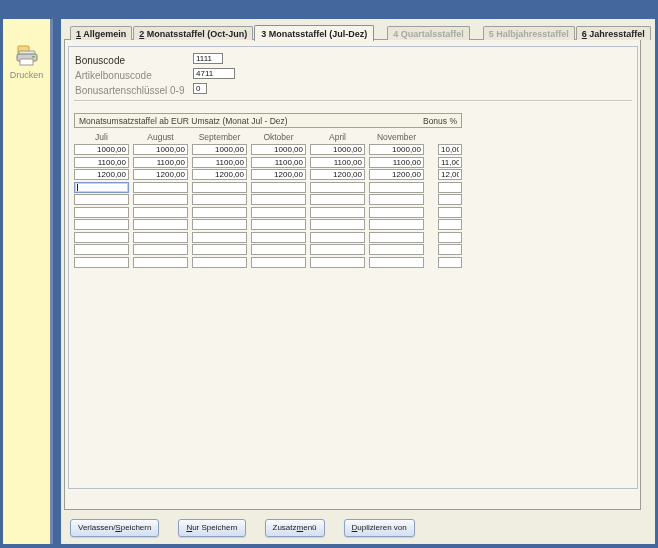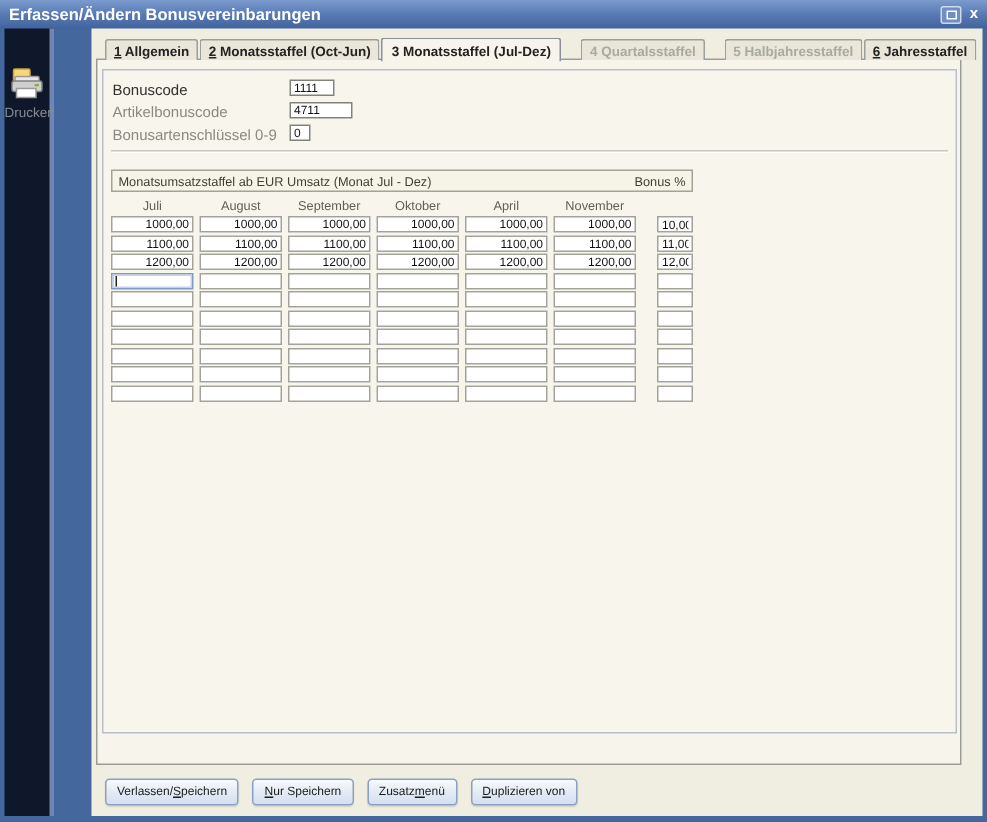--- a/index.html
+++ b/index.html
@@ -28,22 +28,22 @@
     border:1px solid #cdd9ec; border-radius:2px; position:relative;
   }
   .win-restore::after {
     content:""; position:absolute; left:3px; top:2px; width:5px; height:4px;
     border:1px solid #fff;
   }
   .win-close { color:#fff; font-size:10px; font-weight:bold; line-height:12px; }
 
   
   .sidebar {
-    position:absolute; top:19px; left:3px; width:33px; bottom:4px;
-    background:#0f172a; border-right:3px solid #7187b1;
+    position:absolute; top:19px; left:3px; width:50px; bottom:4px;
+    background:#fef9c3; border-right:3px solid #7187b1;
   }
   .print-btn { margin-top:26px; text-align:center; cursor:default; }
   .print-btn svg { display:block; margin:0 auto; }
   .print-label { font-size:9px; color:#858a94; margin-top:3px; }
 
   
   .main {
     position:absolute; top:19px; left:61px; right:3px; bottom:4px;
     background:#f0eee1;
   }
@@ -104,42 +104,35 @@
     font-size:8px; text-align:right; padding:0 2px;
     font-family:inherit; color:#111;
     display:inline-block; vertical-align:top;
   }
   .cell.month { width:55px; margin-right:4px; }
   .cell.bonus { width:24px; margin-left:10px; }
   .cell.focused { border:1px solid #7d9ac8; box-shadow:inset 0 0 0 1px #c6d4e9; }
   .caret { position:absolute; width:1px; height:7px; background:#222; top:2px; }
 
   
-  .btns { position:absolute; left:9px; top:500px; display:flex; gap:9px; }
+  .btns { position:absolute; left:9px; top:500px; display:flex; gap:19px; }
   .btn {
     font-size:8px; color:#1c1c1c;
     padding:3px 7px 4px; white-space:nowrap;
     border:1px solid #8aa0c4; border-radius:3px;
     background:linear-gradient(180deg,#f8fafd 0%,#e4ebf5 50%,#d4dff0 100%);
     box-shadow:0 1px 1px rgba(0,0,0,.12);
     font-family:inherit;
   }
 </style>
 </head>
 <body>
 
 <div class="window">
 
-  <div class="titlebar">
-    <span class="title">Erfassen/Ändern Bonusvereinbarungen</span>
-    <span class="win-ctrls">
-      <span class="win-restore"></span>
-      <span class="win-close">x</span>
-    </span>
-  </div>
 
   <div class="sidebar">
     <div class="print-btn">
       <span>
         <svg width="26" height="22" viewBox="0 0 26 22">
           <rect x="4" y="1" width="11" height="9" rx="1" fill="#f7d879" stroke="#c9a23f" stroke-width="1"></rect>
           <rect x="5" y="6" width="16" height="5" rx="1" fill="#e9e9e9" stroke="#9a9a9a" stroke-width="1"></rect>
           <rect x="3" y="9" width="20" height="7" rx="1.5" fill="#cfcfcf" stroke="#808080" stroke-width="1"></rect>
           <rect x="18" y="11" width="3" height="1.5" fill="#8fa845"></rect>
           <rect x="6" y="14" width="13" height="6" fill="#ffffff" stroke="#9a9a9a" stroke-width="1"></rect>

